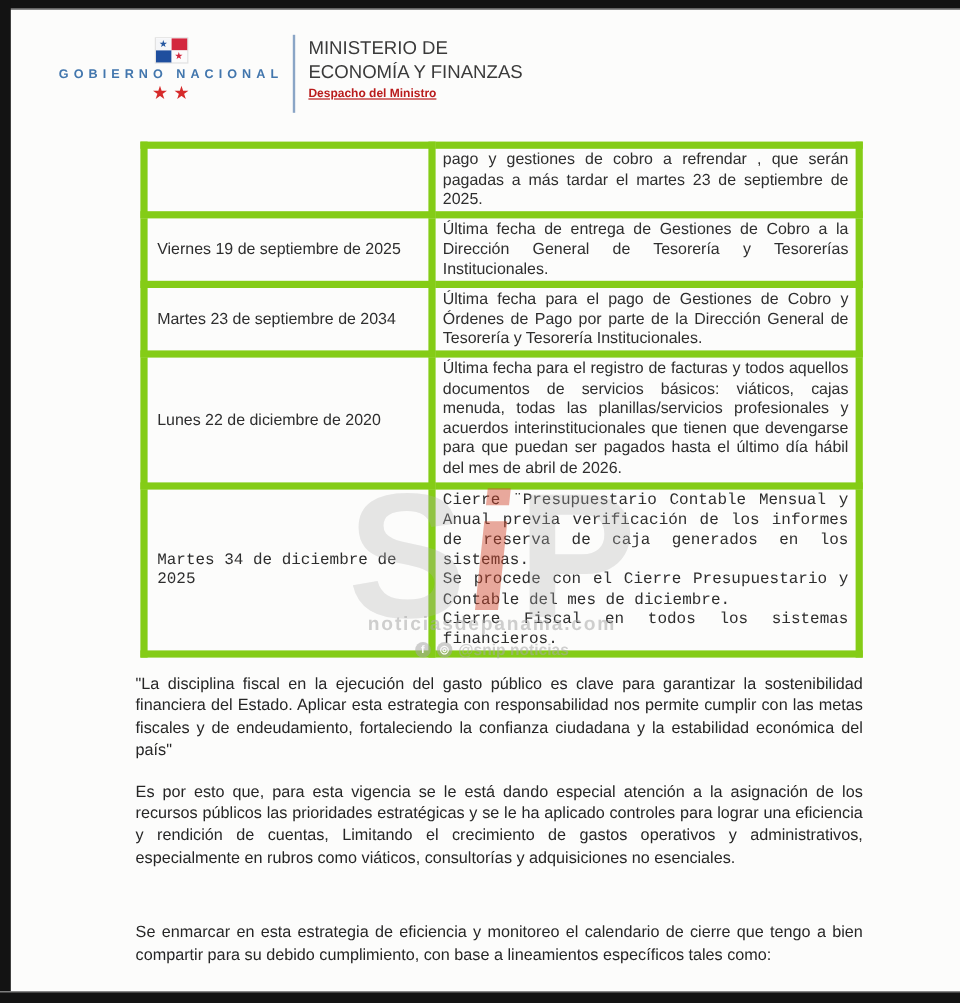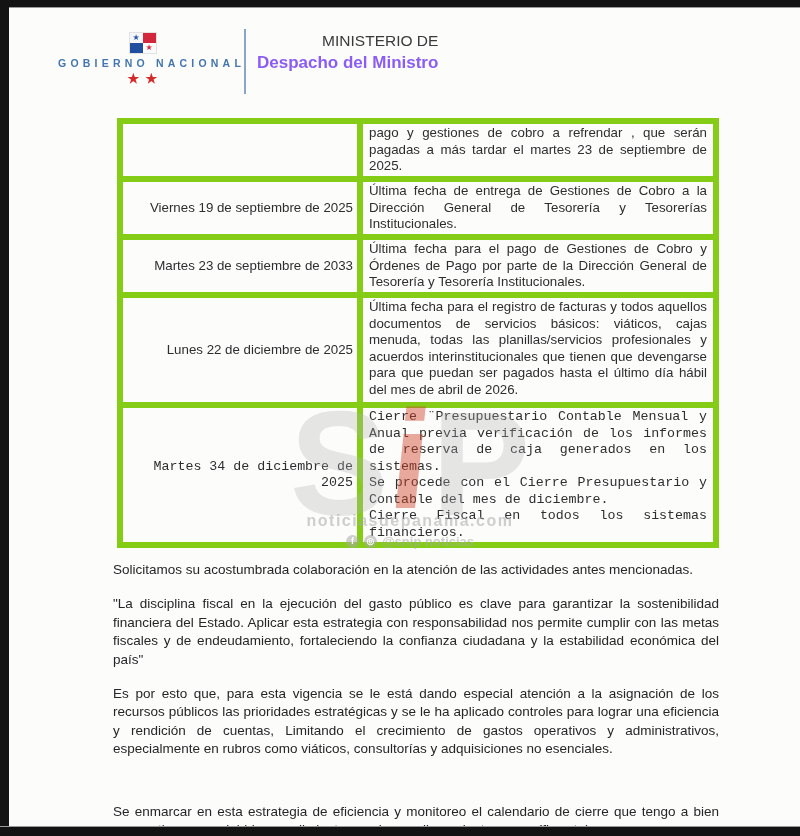--- a/index.html
+++ b/index.html
@@ -16,36 +16,36 @@
   .bar-bottom{left:0;top:826px;width:800px;height:10px;border-top:1px solid #9a9a9a;}
 
   
   .logo-block{position:absolute;left:40px;top:26px;width:205px;text-align:center;z-index:2;}
   .flag{display:inline-grid;grid-template-columns:13px 13px;grid-template-rows:10px 10px;
         box-shadow:0 0 0 1px #e2e2e2;}
   .flag .q1{background:#f5f6f8;color:#2356a0;font-size:8px;line-height:10px;}
   .flag .q2{background:#d3273e;}
   .flag .q3{background:#1f4f9e;}
   .flag .q4{background:#fbfbfb;color:#d3273e;font-size:8px;line-height:10px;}
-  .gob-line{margin-top:4px;font-size:10.5px;font-weight:bold;letter-spacing:4.2px;color:#4276ad;text-align:right;}
+  .gob-line{margin-top:4px;font-size:10.5px;font-weight:bold;letter-spacing:4.2px;color:#4276ad;}
   .paso-line{margin-top:2px;font-size:20px;font-weight:bold;color:#1b6db4;letter-spacing:0.4px;
              display:flex;align-items:center;justify-content:center;gap:6px;}
   .paso-line .star{color:#d62a2a;font-size:13px;}
   .hdr-divider{position:absolute;left:244px;top:29px;width:2px;height:65px;background:#8aa5c6;z-index:2;}
   .ministry-block{position:absolute;left:257px;top:31px;z-index:2;}
-  .ministry-line{font-size:15.5px;line-height:20px;color:#3a3a3a;text-align:right;}
-  .ministry-office{font-size:17px;font-weight:bold;color:#8b5cf6;margin-top:2px;}
+  .ministry-line{font-size:15.5px;line-height:20px;color:#3a3a3a;}
+  .ministry-office{font-size:10px;font-weight:bold;color:#b91c1c;margin-top:2px;text-decoration:underline;}
 
   
   .content{position:absolute;left:113px;top:118px;width:606px;z-index:2;}
 
   table.calendar{border-collapse:collapse;table-layout:fixed;width:596px;margin-left:4px;
                  font-size:13.3px;line-height:16.5px;color:#2e2e2e;}
   table.calendar td{border:6px solid #84cc16;overflow:hidden;}
-  td.c-date{width:240px;vertical-align:middle;padding:1px 4px 1px 8px;text-align:right;}
+  td.c-date{width:240px;vertical-align:middle;padding:1px 4px 1px 8px;}
   td.c-act{width:356px;vertical-align:top;padding:1px 6px;text-align:justify;white-space:pre-line;}
   tr.r1 td{height:50px;} tr.r2 td{height:50px;} tr.r3 td{height:50px;}
   tr.r4 td{height:32px;} tr.r5 td{height:102px;} tr.r6 td{height:101px;font-family:Liberation Mono, monospace;}
   tr.r7 td{height:37px;}
 
   .paras{margin-top:13px;width:606px;}
   .paras p{margin:0 0 16px 0;font-size:13.5px;line-height:18.4px;text-align:justify;color:#262626;}
   .paras p:last-child{margin-bottom:0;margin-top:44px;}
 
   
@@ -79,20 +79,21 @@
   </span>
   <div class="gob-line">GOBIERNO NACIONAL</div>
   <div class="paso-line">
     <span class="star">★</span>
     <span class="star">★</span>
   </div>
 </div>
 <div class="hdr-divider"></div>
 <div class="ministry-block">
   <div class="ministry-line">MINISTERIO DE</div>
+  <div class="ministry-line">ECONOMÍA Y FINANZAS</div>
   <div class="ministry-office">Despacho del Ministro</div>
 </div>
 
 <div class="watermark">
   <div class="wm-big">
     <span class="g">S</span>
     <span class="r">i</span>
     <span class="g">P</span>
   </div>
   <div class="wm-site">noticiasdepanama.com</div>
@@ -113,36 +114,35 @@
     <tbody>
       <tr class="r1">
         <td class="c-date"></td>
         <td class="c-act">pago y gestiones de cobro a refrendar , que serán pagadas a más tardar el martes 23 de septiembre de 2025.</td>
       </tr>
       <tr class="r2">
         <td class="c-date">Viernes 19 de septiembre de 2025</td>
         <td class="c-act">Última fecha de entrega de Gestiones de Cobro a la Dirección General de Tesorería y Tesorerías Institucionales.</td>
       </tr>
       <tr class="r3">
-        <td class="c-date">Martes 23 de septiembre de 2033</td>
+        <td class="c-date">Martes 23 de septiembre de 2034</td>
         <td class="c-act">Última fecha para el pago de Gestiones de Cobro y Órdenes de Pago por parte de la Dirección General de Tesorería y Tesorería Institucionales.</td>
       </tr>
       <tr class="r5">
-        <td class="c-date">Lunes 22 de diciembre de 2025</td>
+        <td class="c-date">Lunes 22 de diciembre de 2020</td>
         <td class="c-act">Última fecha para el registro de facturas y todos aquellos documentos de servicios básicos: viáticos, cajas menuda, todas las planillas/servicios profesionales y acuerdos interinstitucionales que tienen que devengarse para que puedan ser pagados hasta el último día hábil del mes de abril de 2026.</td>
       </tr>
       <tr class="r6">
         <td class="c-date">Martes 34 de diciembre de 2025</td>
         <td class="c-act">Cierre ¨Presupuestario Contable Mensual y Anual previa verificación de los informes de reserva de caja generados en los sistemas.
 Se procede con el Cierre Presupuestario y Contable del mes de diciembre.
 Cierre Fiscal en todos los sistemas financieros.</td>
       </tr>
     </tbody>
   </table>
 
   <div class="paras">
-    <p>Solicitamos su acostumbrada colaboración en la atención de las actividades antes mencionadas.</p>
     <p>"La disciplina fiscal en la ejecución del gasto público es clave para garantizar la sostenibilidad financiera del Estado.  Aplicar esta estrategia con responsabilidad nos permite cumplir con las metas fiscales y de endeudamiento, fortaleciendo la confianza ciudadana y la estabilidad económica del país"</p>
     <p>Es por esto que, para esta vigencia se le está dando especial atención a la asignación de los recursos públicos las prioridades estratégicas y se le ha aplicado controles para lograr una eficiencia y rendición de cuentas, Limitando el crecimiento de gastos operativos y administrativos, especialmente en rubros como viáticos, consultorías y adquisiciones no esenciales.</p>
     <p>Se enmarcar en esta estrategia de eficiencia y monitoreo el calendario de cierre que tengo a bien compartir para su debido cumplimiento, con base a lineamientos específicos tales como:</p>
   </div>
 
 </div>
 
 </body></html>

